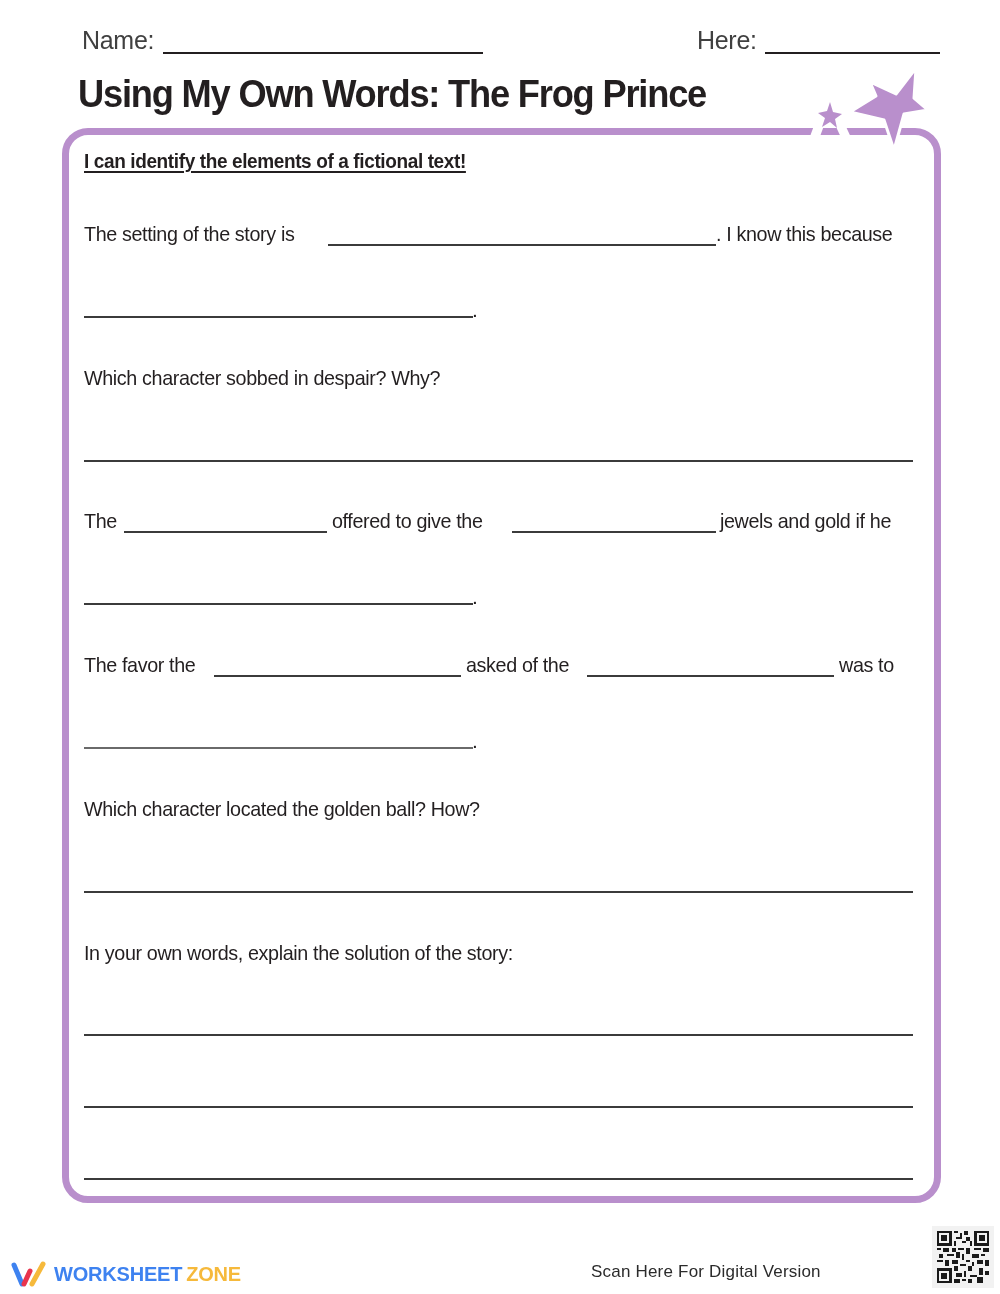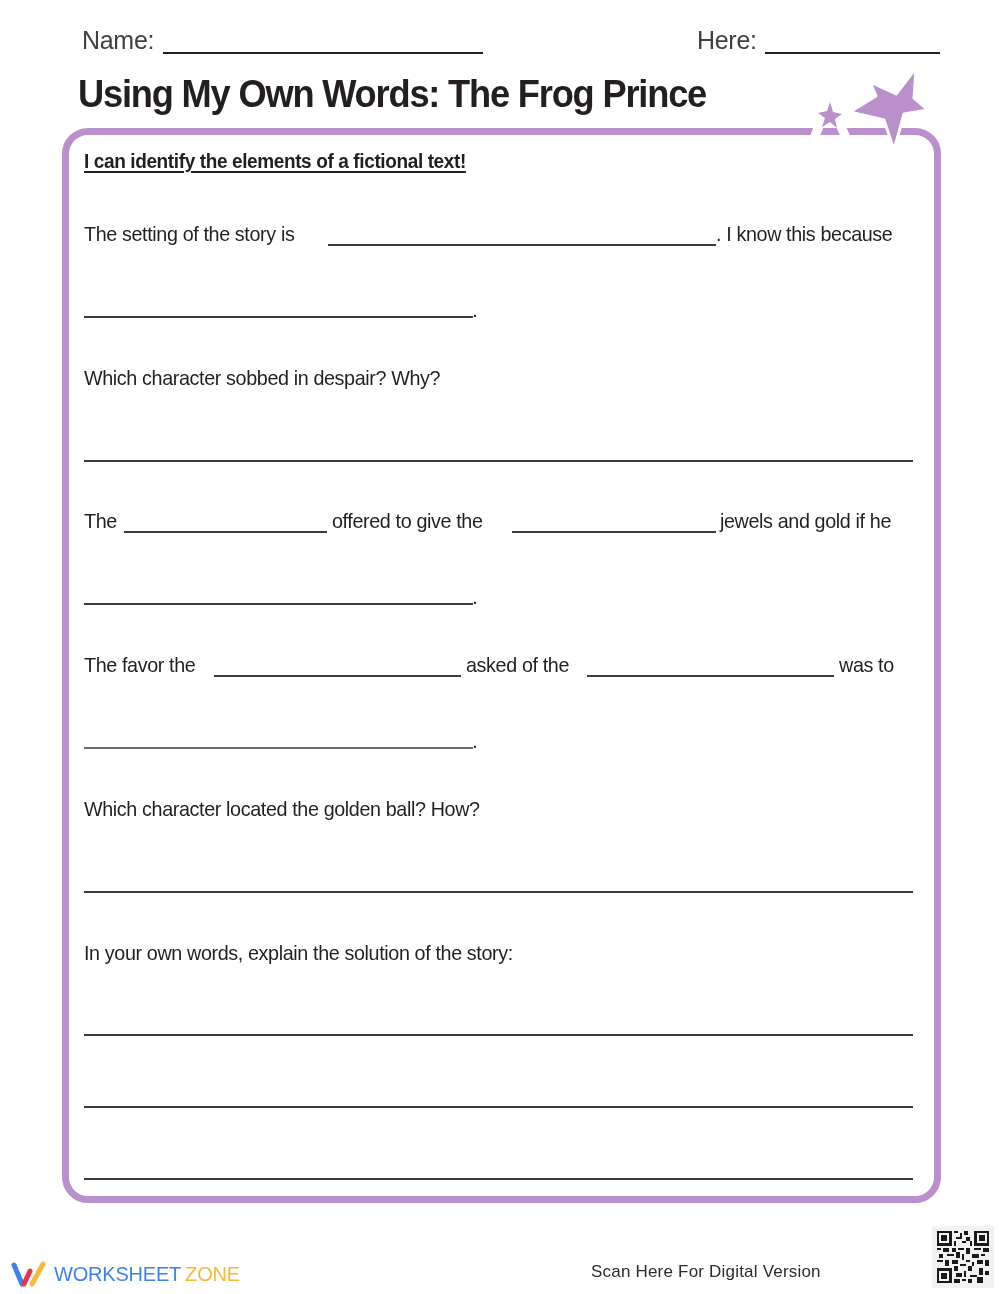--- a/index.html
+++ b/index.html
@@ -36,21 +36,21 @@
 
     .q {
       position: absolute; font-size: 21px; letter-spacing: -0.4px; white-space: nowrap;
       color: #231f20; transform: scaleX(0.94); transform-origin: left center;
     }
     .line { position: absolute; height: 1.5px; background: #3b3b3b; }
     .dot { position: absolute; font-size: 21px; color: #231f20; }
 
     
     .logo { position: absolute; left: 10px; top: 1260px; display: flex; align-items: center; }
-    .logo-text { font-size: 20px; font-weight: normal; letter-spacing: -0.2px; margin-left: 6px; }
+    .logo-text { font-size: 20px; font-weight: bold; letter-spacing: -0.2px; margin-left: 6px; }
     .logo-a { color: #3e82f0; }
     .logo-b { color: #f6b93b; margin-left: 4px; }
 
     .scan { position: absolute; left: 591px; top: 1262px; font-size: 17px; color: #2b2b2b; letter-spacing: 0.2px; white-space: nowrap; }
     .qr { position: absolute; left: 932px; top: 1226px; width: 62px; height: 62px; background: #f2f2f2; padding: 5px; }
   </style>
 </head>
 <body>
 
 <div class="abs hdr-label" style="left:82px; top:26px;">Name:</div>

